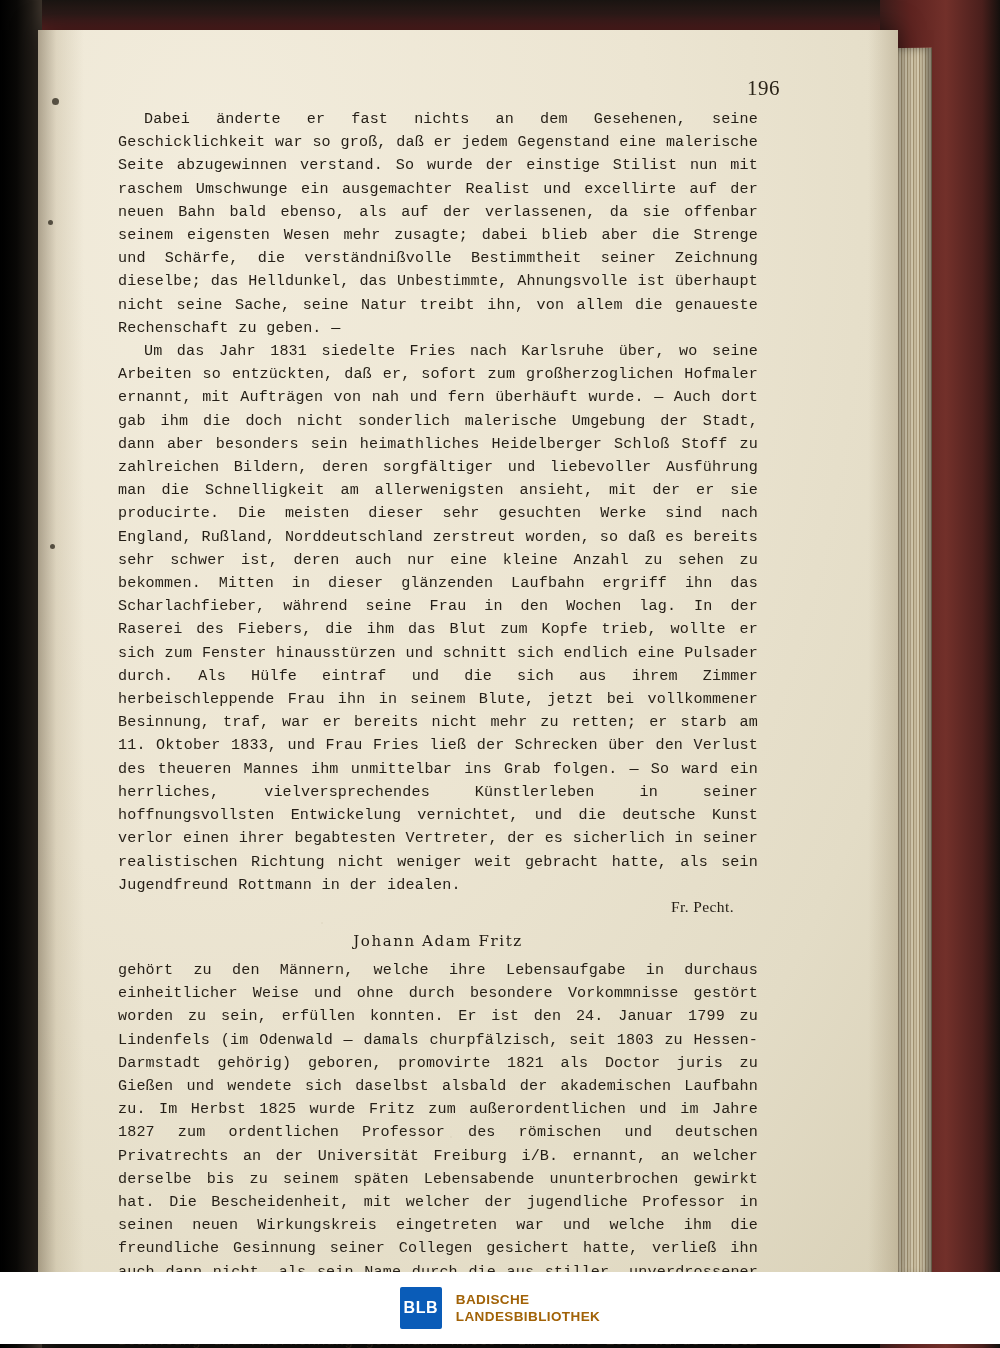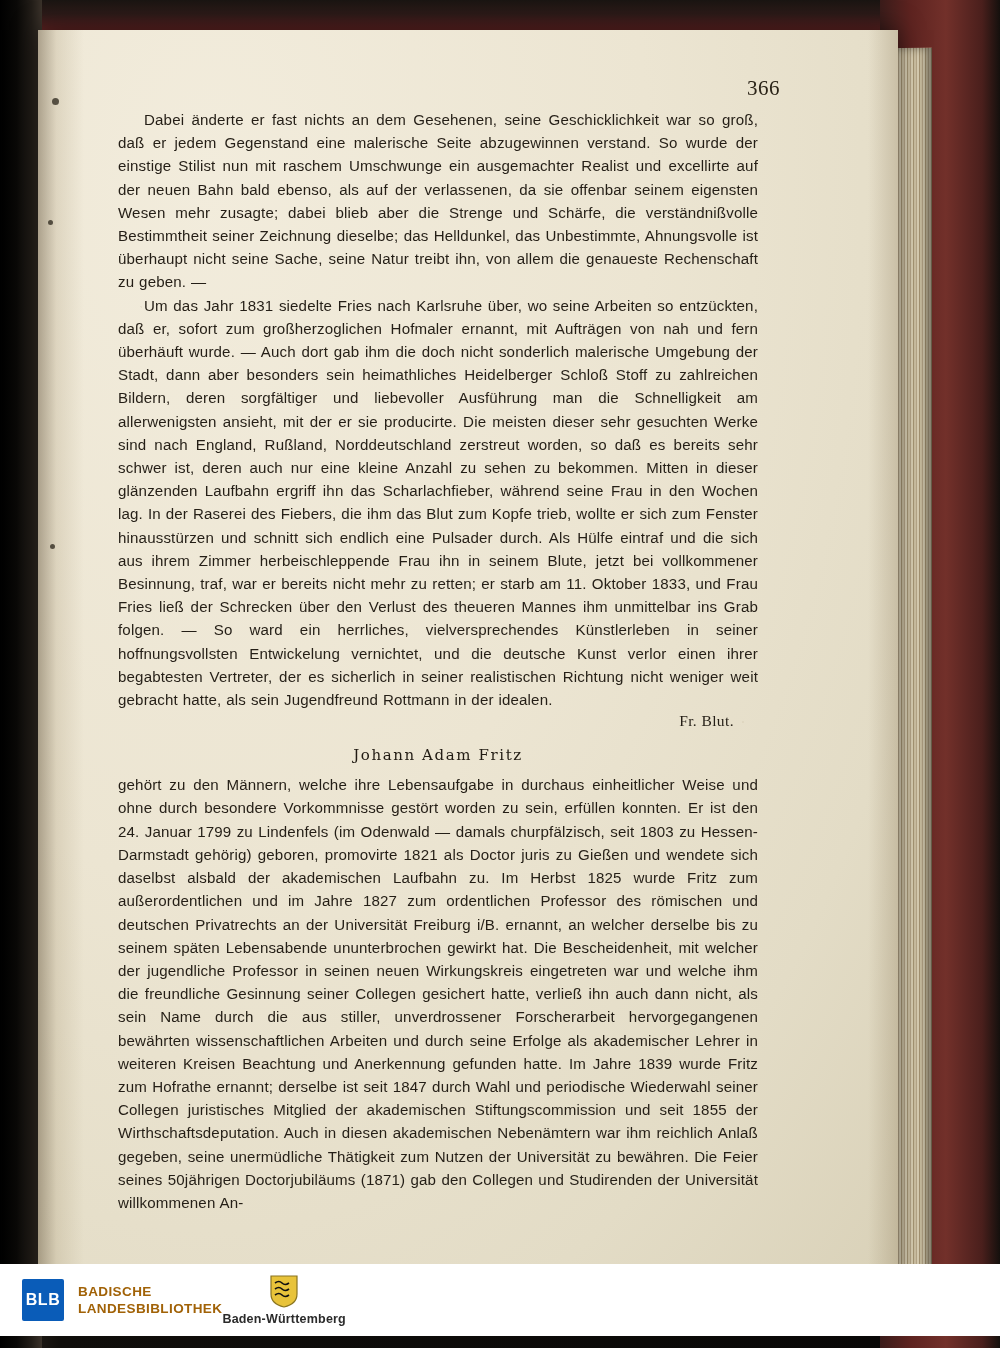--- a/index.html
+++ b/index.html
@@ -131,44 +131,44 @@
     font-family: "DejaVu Serif", serif;
     font-weight: normal;
     font-size: 15px;
     color: #201a12;
     text-align: center;
     letter-spacing: 1.6px;
     margin: 16px 0 9px 0;
   }
   
   .fraktur {
-    font-family: Liberation Sans, sans-serif;
+    font-family: Liberation Mono, monospace;
     font-synthesis: none;
   }
   
   #speckle {
     position: absolute;
     inset: 0;
     pointer-events: none;
     background-image:
       radial-gradient(circle at 12% 22%, rgba(120,95,55,0.07) 0 1px, transparent 1px),
       radial-gradient(circle at 63% 9%, rgba(120,95,55,0.06) 0 1px, transparent 1px),
       radial-gradient(circle at 82% 55%, rgba(120,95,55,0.07) 0 1px, transparent 1px),
       radial-gradient(circle at 33% 71%, rgba(120,95,55,0.06) 0 1px, transparent 1px),
       radial-gradient(circle at 48% 88%, rgba(120,95,55,0.06) 0 1px, transparent 1px);
   }
   
   #footer {
     position: absolute;
-    left: 0; bottom: 12px;
+    left: 0; bottom: 4px;
     width: 1000px; height: 72px;
     background: #ffffff;
     display: flex;
     align-items: center;
-    justify-content: flex-start;
+    justify-content: center;
     padding: 0 22px;
     box-sizing: border-box;
   }
   .brand {
     display: flex;
     align-items: center;
     gap: 14px;
   }
   .blb-logo {
     width: 42px; height: 42px;
@@ -217,42 +217,33 @@
   <div id="binding-right"></div>
   <div id="fore-edge"></div>
   <div id="spine"></div>
 
   <div id="paper">
     <div id="speckle"></div>
     <div class="gutter-mark" style="left:14px; top:68px;"></div>
     <div class="gutter-mark" style="left:10px; top:190px; width:5px; height:5px;"></div>
     <div class="gutter-mark" style="left:12px; top:514px; width:5px; height:5px;"></div>
 
-    <div class="page-number">366</div>
+    <div class="page-number">196</div>
 
     <div id="textblock">
       <p class="para fraktur indent">Dabei änderte er fast nichts an dem Gesehenen, seine Geschicklichkeit war so groß, daß er jedem Gegenstand eine malerische Seite abzugewinnen verstand. So wurde der einstige Stilist nun mit raschem Umschwunge ein ausgemachter Realist und excellirte auf der neuen Bahn bald ebenso, als auf der verlassenen, da sie offenbar seinem eigensten Wesen mehr zusagte; dabei blieb aber die Strenge und Schärfe, die verständnißvolle Bestimmtheit seiner Zeichnung dieselbe; das Helldunkel, das Unbestimmte, Ahnungsvolle ist überhaupt nicht seine Sache, seine Natur treibt ihn, von allem die genaueste Rechenschaft zu geben. —</p>
       <p class="para fraktur indent">Um das Jahr 1831 siedelte Fries nach Karlsruhe über, wo seine Arbeiten so entzückten, daß er, sofort zum großherzoglichen Hofmaler ernannt, mit Aufträgen von nah und fern überhäuft wurde. — Auch dort gab ihm die doch nicht sonderlich malerische Umgebung der Stadt, dann aber besonders sein heimathliches Heidelberger Schloß Stoff zu zahlreichen Bildern, deren sorgfältiger und liebevoller Ausführung man die Schnelligkeit am allerwenigsten ansieht, mit der er sie producirte. Die meisten dieser sehr gesuchten Werke sind nach England, Rußland, Norddeutschland zerstreut worden, so daß es bereits sehr schwer ist, deren auch nur eine kleine Anzahl zu sehen zu bekommen. Mitten in dieser glänzenden Laufbahn ergriff ihn das Scharlachfieber, während seine Frau in den Wochen lag. In der Raserei des Fiebers, die ihm das Blut zum Kopfe trieb, wollte er sich zum Fenster hinausstürzen und schnitt sich endlich eine Pulsader durch. Als Hülfe eintraf und die sich aus ihrem Zimmer herbeischleppende Frau ihn in seinem Blute, jetzt bei vollkommener Besinnung, traf, war er bereits nicht mehr zu retten; er starb am 11. Oktober 1833, und Frau Fries ließ der Schrecken über den Verlust des theueren Mannes ihm unmittelbar ins Grab folgen. — So ward ein herrliches, vielversprechendes Künstlerleben in seiner hoffnungsvollsten Entwickelung vernichtet, und die deutsche Kunst verlor einen ihrer begabtesten Vertreter, der es sicherlich in seiner realistischen Richtung nicht weniger weit gebracht hatte, als sein Jugendfreund Rottmann in der idealen.</p>
-      <div class="signature">Fr. Blut.</div>
+      <div class="signature">Fr. Pecht.</div>
       <div class="section-title">Johann Adam Fritz</div>
       <p class="para fraktur">gehört zu den Männern, welche ihre Lebensaufgabe in durchaus einheitlicher Weise und ohne durch besondere Vorkommnisse gestört worden zu sein, erfüllen konnten. Er ist den 24. Januar 1799 zu Lindenfels (im Odenwald — damals churpfälzisch, seit 1803 zu Hessen-Darmstadt gehörig) geboren, promovirte 1821 als Doctor juris zu Gießen und wendete sich daselbst alsbald der akademischen Laufbahn zu. Im Herbst 1825 wurde Fritz zum außerordentlichen und im Jahre 1827 zum ordentlichen Professor des römischen und deutschen Privatrechts an der Universität Freiburg i/B. ernannt, an welcher derselbe bis zu seinem späten Lebensabende ununterbrochen gewirkt hat. Die Bescheidenheit, mit welcher der jugendliche Professor in seinen neuen Wirkungskreis eingetreten war und welche ihm die freundliche Gesinnung seiner Collegen gesichert hatte, verließ ihn auch dann nicht, als sein Name durch die aus stiller, unverdrossener Forscherarbeit hervorgegangenen bewährten wissenschaftlichen Arbeiten und durch seine Erfolge als akademischer Lehrer in weiteren Kreisen Beachtung und Anerkennung gefunden hatte. Im Jahre 1839 wurde Fritz zum Hofrathe ernannt; derselbe ist seit 1847 durch Wahl und periodische Wiederwahl seiner Collegen juristisches Mitglied der akademischen Stiftungscommission und seit 1855 der Wirthschaftsdeputation. Auch in diesen akademischen Nebenämtern war ihm reichlich Anlaß gegeben, seine unermüdliche Thätigkeit zum Nutzen der Universität zu bewähren. Die Feier seines 50jährigen Doctorjubiläums (1871) gab den Collegen und Studirenden der Universität willkommenen An-</p>
     </div>
   </div>
 
   <div id="footer">
     <div class="brand">
       <div class="blb-logo">BLB</div>
       <div class="brand-text">
         <div>BADISCHE</div>
         <div>LANDESBIBLIOTHEK</div>
       </div>
     </div>
-    <div class="state">
-      <svg class="coat" viewBox="0 0 30 34">
-        <path d="M2 2 H28 V20 Q28 30 15 33 Q2 30 2 20 Z" fill="#e8c33a" stroke="#8a7520" stroke-width="1.2"></path>
-        <path d="M6 9 q4 -3 7 0 q3 3 7 0" stroke="#111" stroke-width="1.6" fill="none"></path>
-        <path d="M6 15 q4 -3 7 0 q3 3 7 0" stroke="#111" stroke-width="1.6" fill="none"></path>
-        <path d="M6 21 q4 -3 7 0 q3 3 7 0" stroke="#111" stroke-width="1.6" fill="none"></path>
-      </svg>
-      <div class="state-text">Baden-Württemberg</div>
-    </div>
   </div>
 </div>
 
 </body></html>

